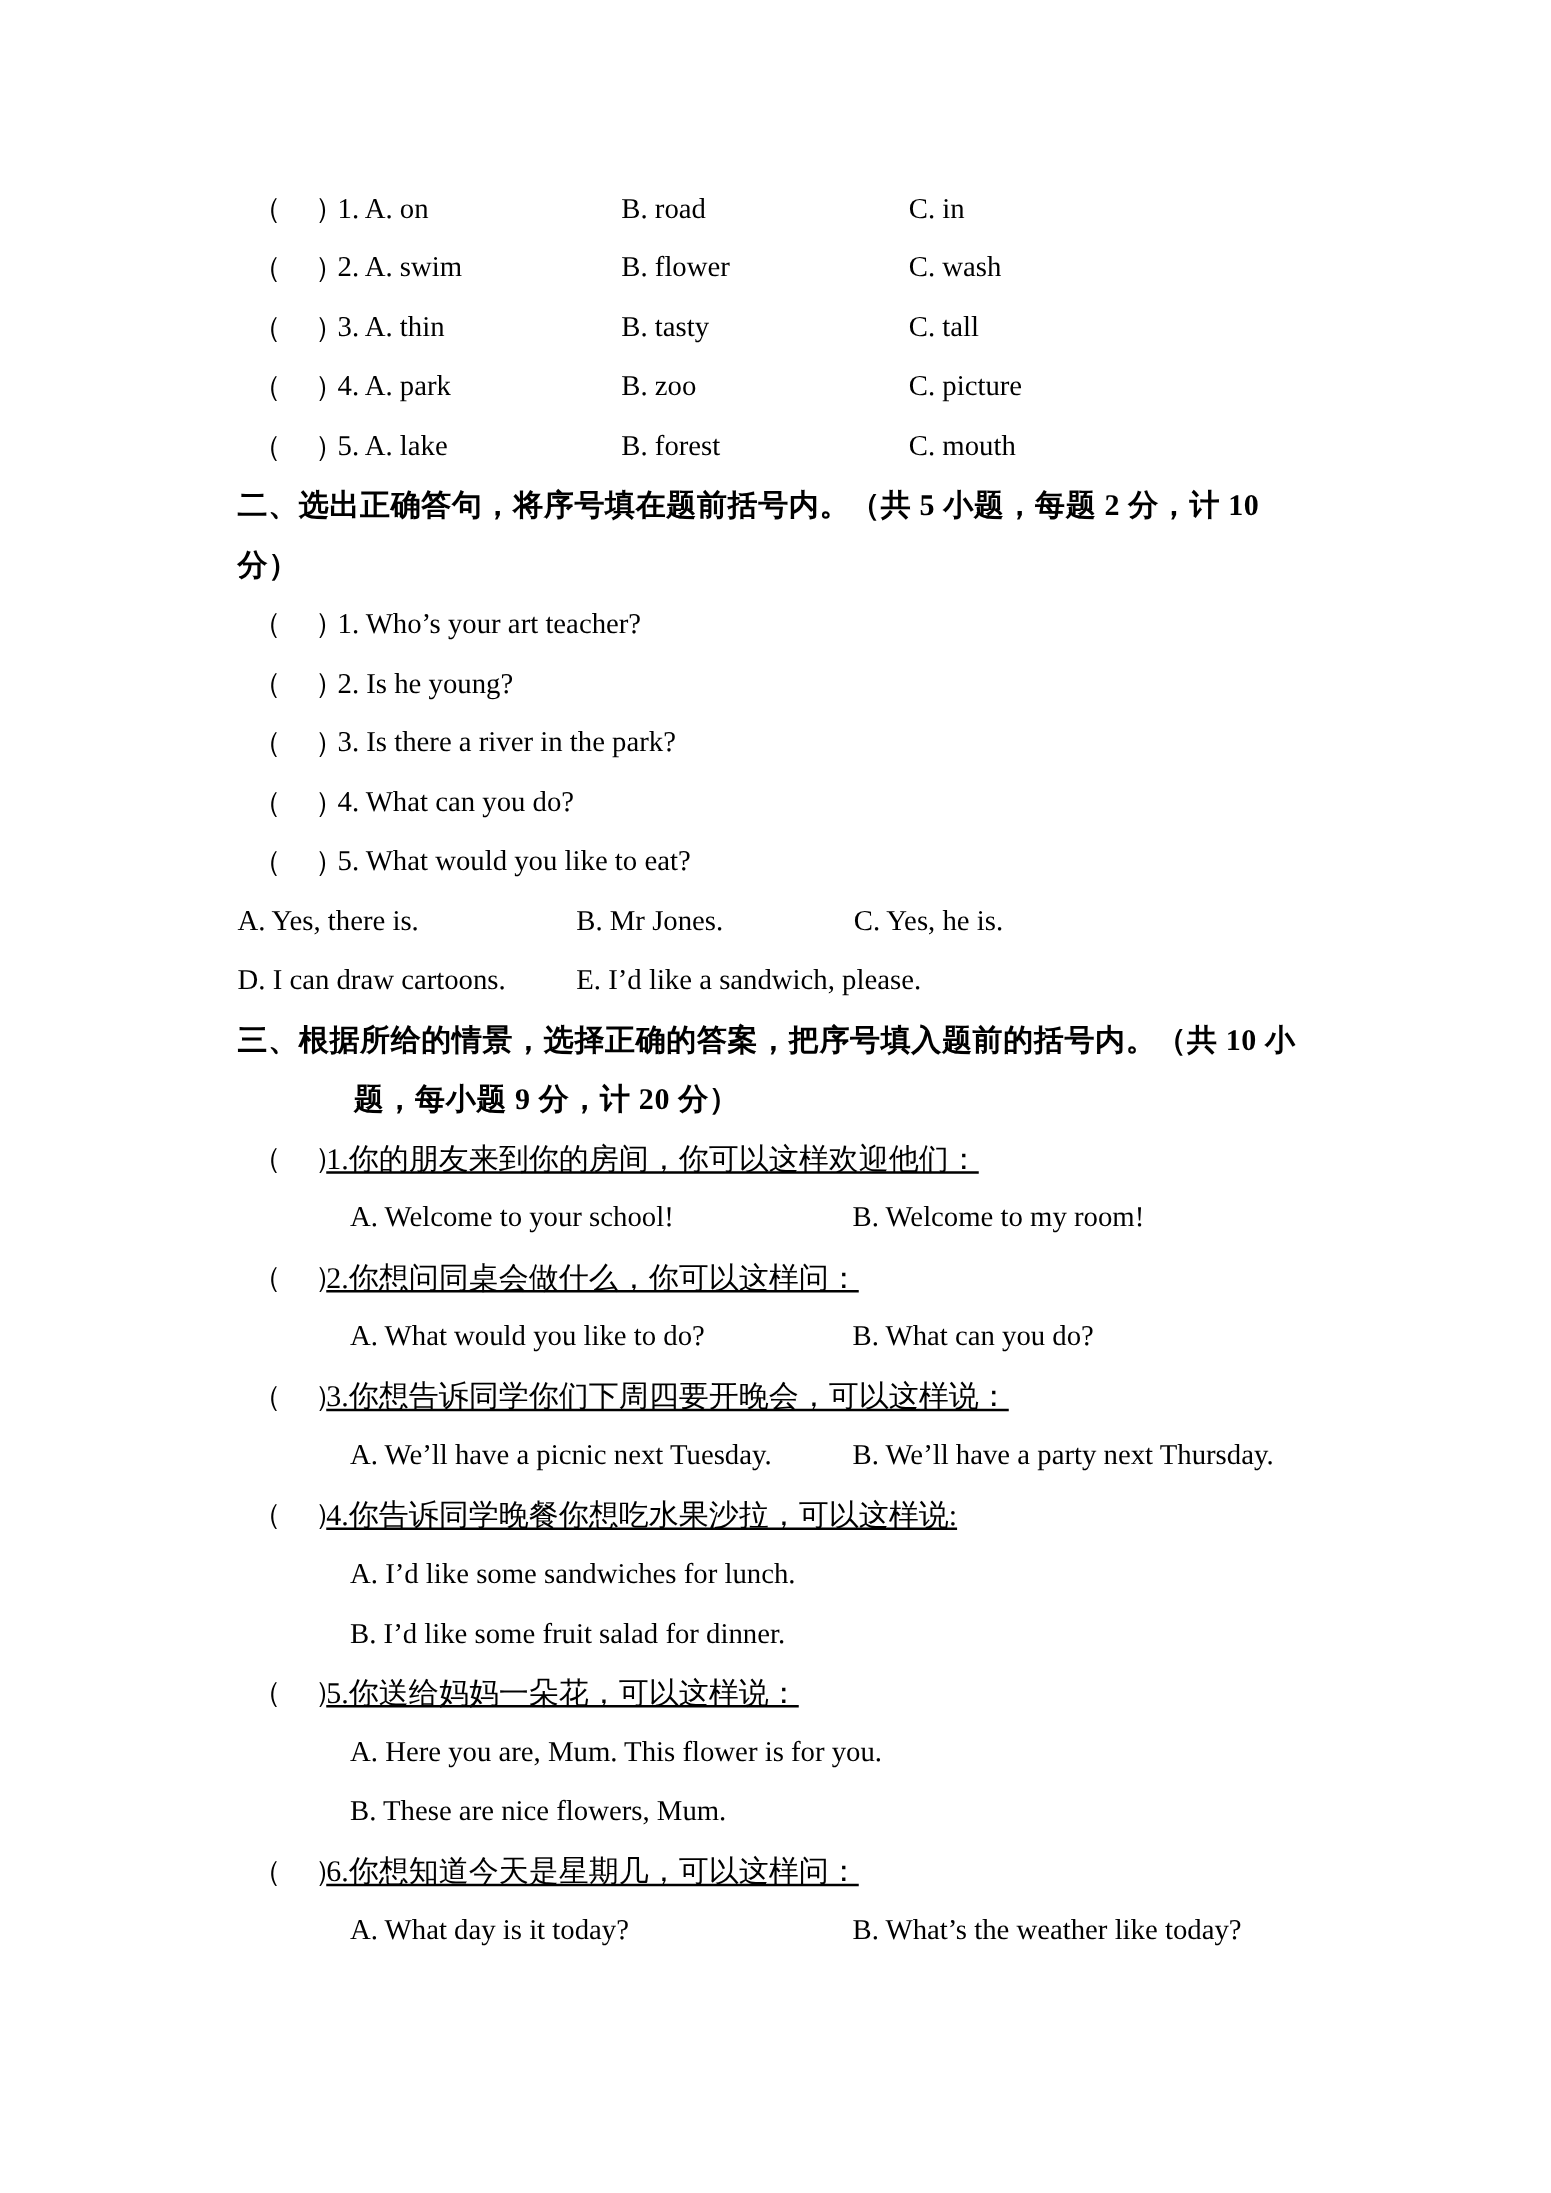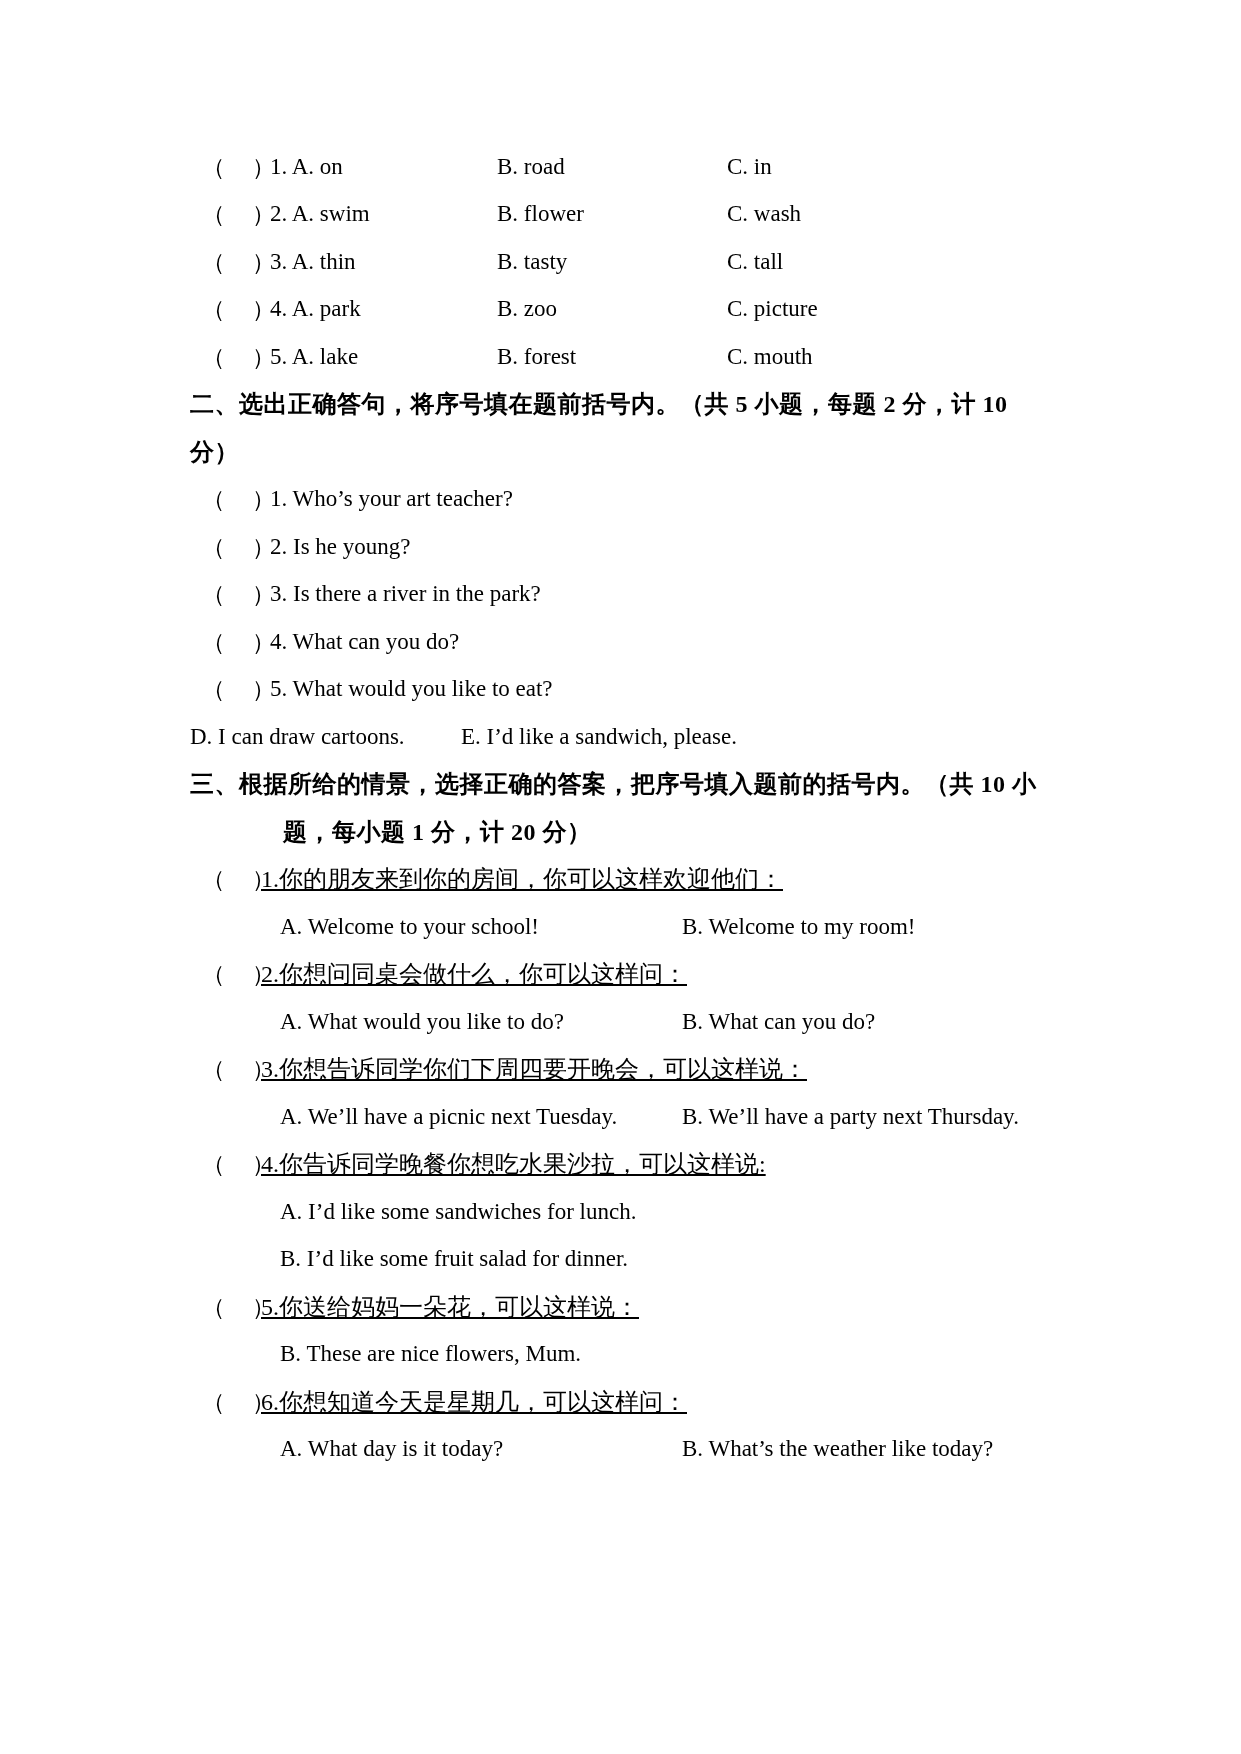--- a/index.html
+++ b/index.html
@@ -92,29 +92,34 @@
     <div class="line">
       <span class="p x-bracket bracket">（　）</span>
       <span class="p x-s2q">4. What can you do?</span>
     </div>
     <div class="line">
       <span class="p x-bracket bracket">（　）</span>
       <span class="p x-s2q">5. What would you like to eat?</span>
     </div>
 
     <div class="line">
+      <span class="p x-margin">A. Yes, there is.</span>
+      <span class="p x-ans2">B. Mr Jones.</span>
+      <span class="p x-ans3">C. Yes, he is.</span>
+    </div>
+    <div class="line">
       <span class="p x-margin">D. I can draw cartoons.</span>
       <span class="p x-ans2">E. I’d like a sandwich, please.</span>
     </div>
 
     <div class="line">
       <span class="p x-margin heading">三、根据所给的情景，选择正确的答案，把序号填入题前的括号内。（共 10 小</span>
     </div>
     <div class="line">
-      <span class="p x-h2indent heading">题，每小题 1 分，计 20 分）</span>
+      <span class="p x-h2indent heading">题，每小题 9 分，计 20 分）</span>
     </div>
 
     <div class="line">
       <span class="p x-bracket bracket">（　）</span>
       <span class="p x-s3q prompt">1.你的朋友来到你的房间，你可以这样欢迎他们：</span>
     </div>
     <div class="line">
       <span class="p x-optA">A. Welcome to your school!</span>
       <span class="p x-optB">B. Welcome to my room!</span>
     </div>
@@ -146,20 +151,23 @@
     </div>
     <div class="line">
       <span class="p x-optA">B. I’d like some fruit salad for dinner.</span>
     </div>
 
     <div class="line">
       <span class="p x-bracket bracket">（　）</span>
       <span class="p x-s3q prompt">5.你送给妈妈一朵花，可以这样说：</span>
     </div>
     <div class="line">
+      <span class="p x-optA">A. Here you are, Mum. This flower is for you.</span>
+    </div>
+    <div class="line">
       <span class="p x-optA">B. These are nice flowers, Mum.</span>
     </div>
 
     <div class="line">
       <span class="p x-bracket bracket">（　）</span>
       <span class="p x-s3q prompt">6.你想知道今天是星期几，可以这样问：</span>
     </div>
     <div class="line">
       <span class="p x-optA">A. What day is it today?</span>
       <span class="p x-optB">B. What’s the weather like today?</span>

